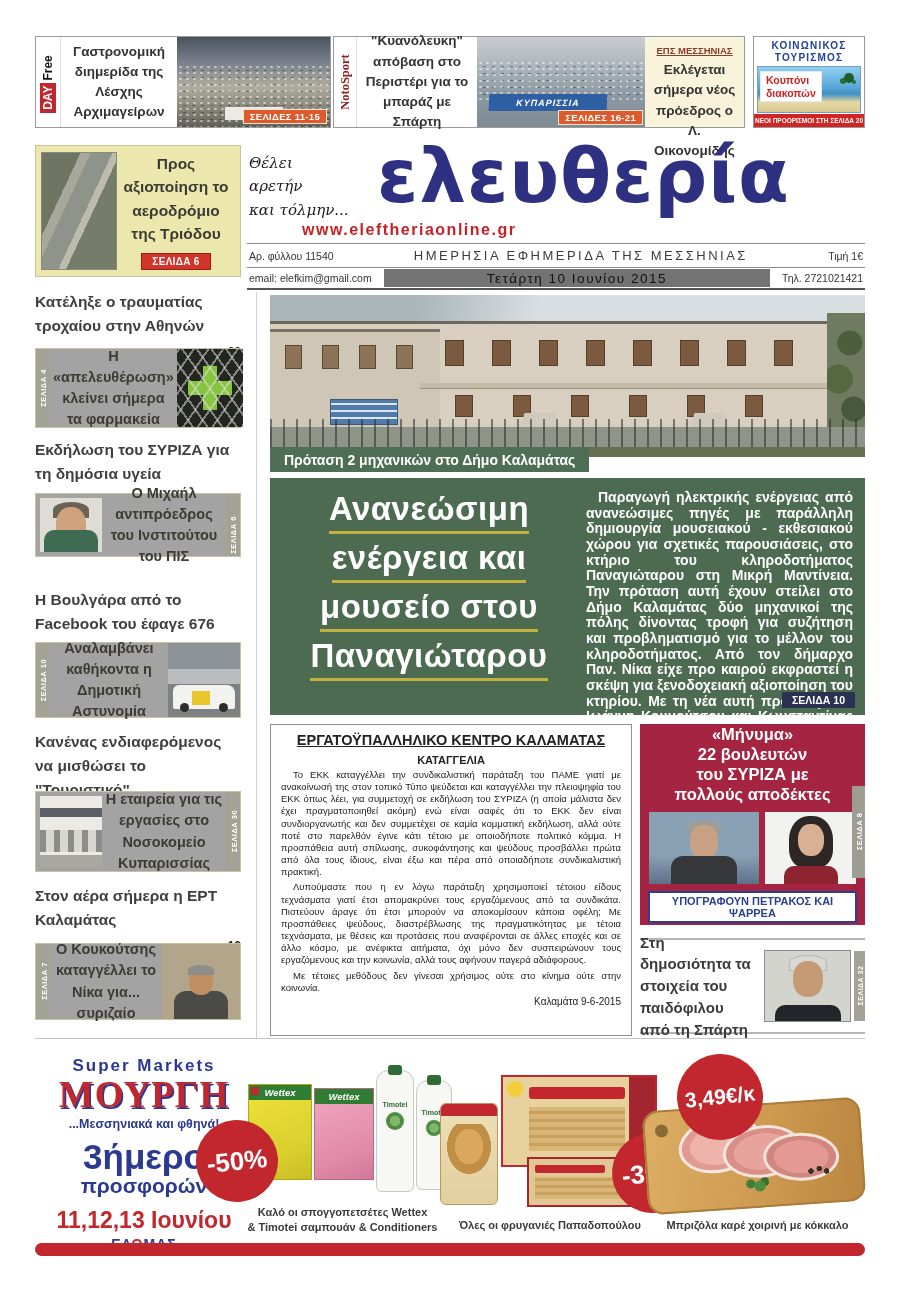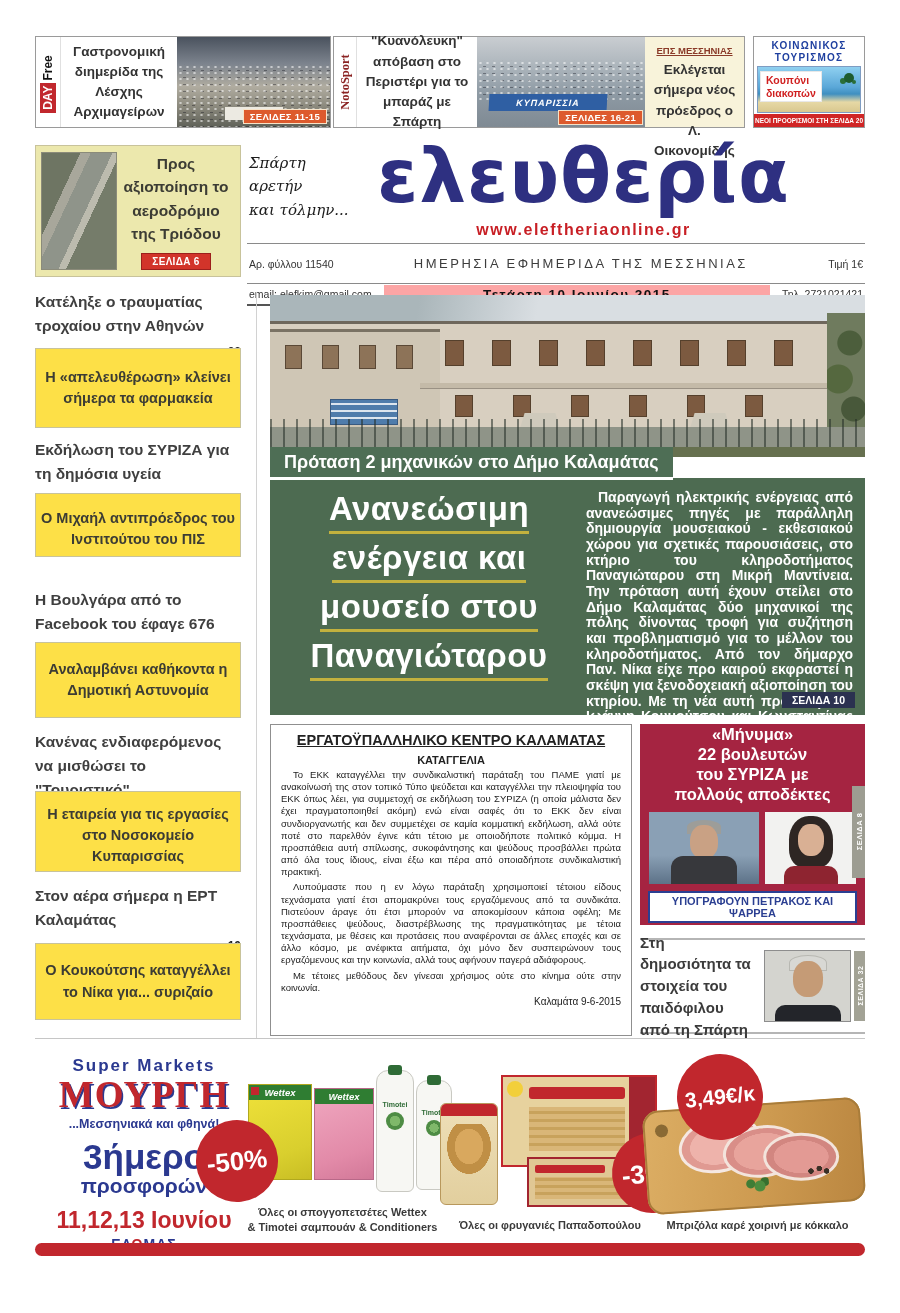--- a/index.html
+++ b/index.html
@@ -38,46 +38,46 @@
   .aero-photo{width:76px;height:118px;border:1px solid #8b8b7a;box-sizing:border-box;
         background:linear-gradient(115deg,#6e7563 0 30%,#a8a79b 30% 38%,#8f948a 38% 55%,#bcbbae 55% 61%,#757c6a 61% 100%);}
   .aero-right{flex:1;text-align:center;padding:0 2px;}
   .aero-title{font-size:15.5px;font-weight:bold;color:#3c3c34;line-height:1.5;}
   .badge-red{display:inline-block;margin-top:8px;background:#d2342a;color:#fff;font-weight:bold;
         font-size:10px;padding:2px 10px;border:1px solid #9c1f1c;letter-spacing:.3px;}
   .tagline{left:249px;top:152px;font-family:"DejaVu Serif",serif;font-style:italic;font-size:15px;
         color:#1c1c1c;line-height:1.55;}
   .logo{left:302px;top:138px;width:563px;text-align:center;font-size:74px;font-weight:900;
         color:#2e3081;letter-spacing:1px;font-family:"DejaVu Sans",sans-serif;line-height:1.05;}
-  .url{left:302px;top:221px;width:563px;text-align:center;color:#c81f25;font-weight:800;
+  .url{left:302px;top:221px;width:563px;text-align:left;color:#c81f25;font-weight:800;
         font-size:16px;letter-spacing:1.5px;}
   .mast-info{left:247px;top:243px;width:618px;}
   .mi-row1{display:flex;align-items:center;border-top:1px solid #8a8a8a;border-bottom:1px solid #8a8a8a;
-        padding:12px 2px;font-size:10.5px;color:#333;}
+        padding:4px 2px;font-size:10.5px;color:#333;}
   .mi-sub{flex:1;text-align:center;font-size:13px;letter-spacing:2.5px;color:#3d3d3d;}
   .mi-row2{display:flex;align-items:stretch;border-bottom:2px solid #555;font-size:10.5px;color:#333;}
   .mi-cell{padding:4px 2px;}
-  .mi-date{flex:1;background:#fca5a5;margin:1px 10px;display:flex;align-items:center;justify-content:center;
-        font-weight:700;font-size:13.5px;letter-spacing:1.5px;color:#111;}
+  .mi-date{flex:1;background:#737373;margin:1px 10px;display:flex;align-items:center;justify-content:center;
+        font-weight:400;font-size:13.5px;letter-spacing:1.5px;color:#111;}
   
   .vdiv{left:256px;top:292px;width:1px;height:746px;background:#d2d2d2;}
   .side-head{left:35px;width:206px;}
   .sh-title{font-size:15.5px;font-weight:bold;color:#3f3f3f;line-height:1.55;}
   .sh-badge{text-align:right;margin-top:4px;}
   .pg-label{font-size:9px;color:#a9a9a9;font-weight:bold;letter-spacing:.5px;}
   .pg-num{font-size:12px;color:#222;font-weight:800;margin-left:2px;}
-  .ybox{left:35px;width:206px;background:#fde047;border:1px solid #c8c39b;box-sizing:border-box;display:flex;flex-direction:column;}
+  .ybox{left:35px;width:206px;background:#a3a3a3;border:1px solid #c8c39b;box-sizing:border-box;display:flex;}
   .ybox-title{flex:1;display:flex;align-items:center;justify-content:center;text-align:center;
         font-weight:bold;font-size:14.5px;color:#3c3c34;line-height:1.45;padding:4px 3px;}
   .ytab{position:relative;width:14px;background:#a2a295;overflow:hidden;flex:none;}
   .ytab span,.gtab span{color:#fff;font-size:7.5px;font-weight:bold;letter-spacing:.5px;}
   .yphoto{position:relative;flex:none;overflow:hidden;}
   
   .main-photo{left:270px;top:295px;width:595px;height:162px;overflow:hidden;background:#cfd6da;}
-  .kicker{left:270px;top:447px;background:#4e6e55;color:#fff;font-weight:bold;font-size:18px;
+  .kicker{left:270px;top:447px;background:#4e6e55;color:#fff;font-weight:bold;font-size:14px;
         padding:5px 14px 4px;border-bottom:3px solid #fff;z-index:5;}
   .green-box{left:270px;top:478px;width:595px;height:237px;background:#4d6b51;display:flex;box-sizing:border-box;}
   .gh{width:308px;padding:14px 4px 0 14px;text-align:center;box-sizing:border-box;}
   .gh div{display:inline-block;font-size:33px;font-weight:800;color:#fff;letter-spacing:.5px;
         border-bottom:3px solid #c2b13e;padding-bottom:6px;margin-bottom:7px;line-height:1;}
   .gbody{flex:1;padding:12px 12px 0 8px;font-size:14px;font-weight:bold;line-height:1.12;
         text-align:justify;color:#fff;text-indent:12px;box-sizing:border-box;}
   .gbadge{position:absolute;right:10px;bottom:7px;background:#2b3150;color:#fff;font-weight:bold;
         font-size:10.5px;padding:2px 10px;}
   
@@ -171,21 +171,21 @@
 
   <div class="abs aero">
     <div class="aero-photo"></div>
     <div class="aero-right">
       <div class="aero-title">Προς αξιοποίηση το αεροδρόμιο της Τριόδου</div>
       <span class="badge-red">ΣΕΛΙΔΑ 6</span>
     </div>
   </div>
 
   <div class="abs tagline">
-    <div>Σπάρτη</div>
+    <div>Θέλει</div>
     <div>αρετήν</div>
     <div>και τόλμην...</div>
   </div>
   <div class="abs logo">ελευθερία</div>
   <div class="abs url">www.eleftheriaonline.gr</div>
 
   <div class="abs mast-info">
     <div class="mi-row1">
       <span>Αρ. φύλλου 11540</span>
       <span class="mi-sub">ΗΜΕΡΗΣΙΑ ΕΦΗΜΕΡΙΔΑ ΤΗΣ ΜΕΣΣΗΝΙΑΣ</span>
@@ -425,21 +425,21 @@
       <div style="width:18px;height:18px;background:radial-gradient(circle,#7fb86a 0 40%,#4e8c44 41% 100%);border-radius:50%;margin:4px auto 0;"></div>
     </div>
     <div style="position:absolute;left:198px;top:12px;width:34px;height:108px;background:#f7f7f3;border:1px solid #c9c9c2;border-radius:12px 12px 6px 6px;">
       <div style="width:14px;height:10px;background:#2f6b36;margin:-6px auto 0;border-radius:3px;"></div>
       <div style="margin-top:24px;text-align:center;font-size:7px;color:#2f6b36;font-weight:bold;">Timotei</div>
       <div style="width:16px;height:16px;background:radial-gradient(circle,#7fb86a 0 40%,#4e8c44 41% 100%);border-radius:50%;margin:4px auto 0;"></div>
     </div>
     <div class="disc-circle" style="left:-22px;top:52px;width:82px;height:82px;font-size:26px;transform:rotate(-6deg);">-50%</div>
   </div>
   <div class="ad-caption abs" style="left:200px;top:1205px;width:285px;">
-    <div>Όλες οι σπογγοπετσέτες Wettex</div>
+    <div>Καλό οι σπογγοπετσέτες Wettex</div>
     <div>&amp; Timotei σαμπουάν &amp; Conditioners</div>
   </div>
 
   <div class="abs" style="left:435px;top:1075px;width:235px;height:132px;">
     <div style="position:absolute;left:5px;top:28px;width:56px;height:100px;background:linear-gradient(180deg,#eedfb8,#e2cf9e);border:1px solid #b8985c;border-radius:6px;">
       <div style="height:12px;background:#c1272d;border-radius:5px 5px 0 0;"></div>
       <div style="margin:8px 6px 0;height:50px;background:radial-gradient(ellipse at 50% 45%,#d9a85e 0 45%,#c08f45 46% 70%,transparent 71%);"></div>
     </div>
     <div style="position:absolute;left:66px;top:0;width:152px;height:88px;background:#e7d29e;border:2px solid #c1272d;">
       <div style="position:absolute;left:4px;top:4px;width:16px;height:16px;background:#f2cf3a;border-radius:50%;"></div>

